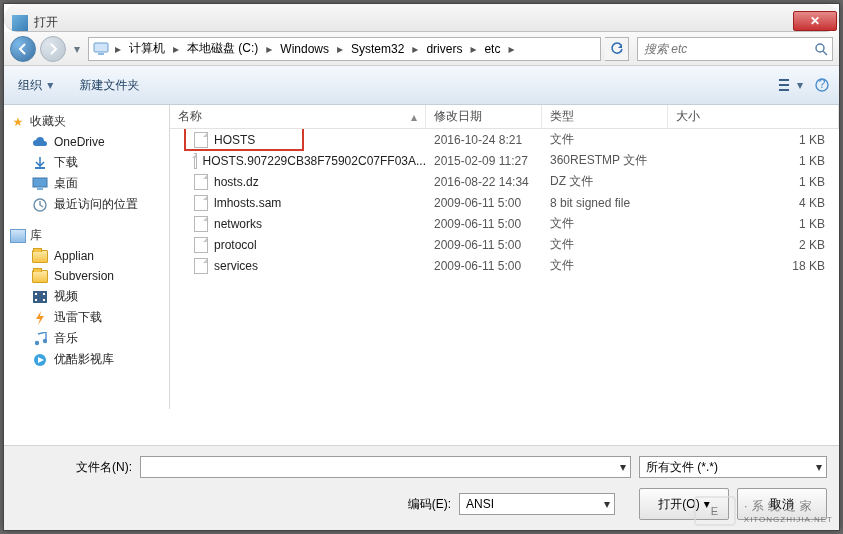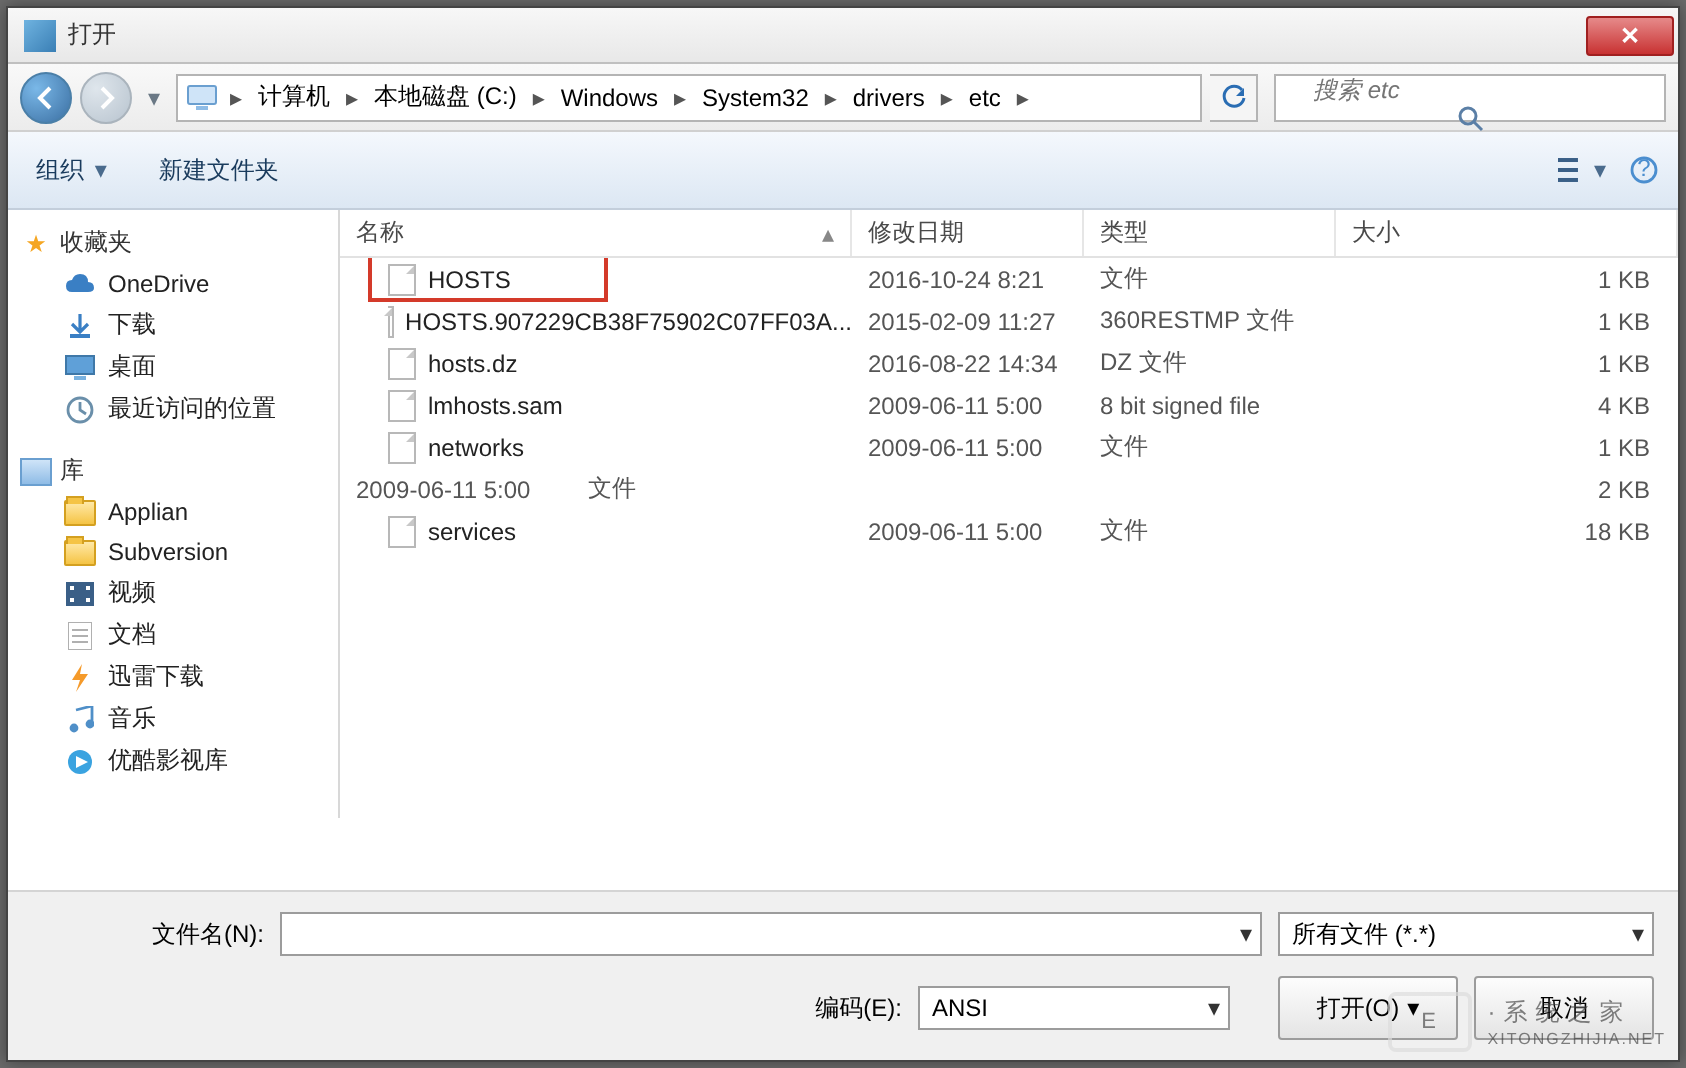--- a/index.html
+++ b/index.html
@@ -1,31 +1,31 @@
 <!DOCTYPE html>
 <html><head>
 <meta charset="utf-8">
 <style>
 * { margin: 0; padding: 0; box-sizing: border-box; font-family: "Microsoft YaHei", "Segoe UI", Tahoma, sans-serif; font-size: 12px; }
 body { background: #6b6b6b; padding: 3px; }
 .window { width: 837px; height: 528px; background: #fff; border: 1px solid #444; box-shadow: 0 0 8px rgba(0,0,0,0.4); display: flex; flex-direction: column; }
-.titlebar { height: 28px; background: linear-gradient(to bottom, #f7f7f7, #e8e8e8); display: flex; align-items: center; padding: 0 2px 0 8px; border-bottom: 1px solid #c0c0c0; }
+.titlebar { height: 28px; background: linear-gradient(to bottom, #f7f7f7, #e8e8e8); display: flex; align-items: flex-end; padding: 0 2px 0 8px; border-bottom: 1px solid #c0c0c0; border-radius: 14px; }
 .titlebar .app-icon { width: 16px; height: 16px; background: linear-gradient(135deg,#6fb3e0,#3a7fb5); margin-right: 6px; }
 .titlebar .title { flex: 1; color: #333; }
 .titlebar .close-btn { width: 44px; height: 20px; background: linear-gradient(to bottom,#e68a8a,#c83232); border: 1px solid #a02020; border-radius: 2px; display: flex; align-items: center; justify-content: center; color: #fff; font-weight: bold; cursor: pointer; }
 .navrow { height: 34px; background: linear-gradient(to bottom,#f9f9f9,#ececec); display: flex; align-items: center; padding: 4px 6px; gap: 4px; border-bottom: 1px solid #d0d0d0; }
 .navbtn { width: 26px; height: 26px; border-radius: 50%; background: radial-gradient(circle at 30% 30%, #7ab8e8, #3b6fa2); border: 1px solid #4a7fa8; display: flex; align-items: center; justify-content: center; color: #fff; cursor: pointer; }
 .navbtn.disabled { background: radial-gradient(circle at 30% 30%, #dfe6ec, #b8c4cf); border-color:#aab4bd; color:#eef3f6; }
 .drop-caret { width: 14px; height: 26px; display:flex; align-items:center; justify-content:center; color:#6a7885; }
 .breadcrumb-wrap { flex: 1; height: 24px; border: 1px solid #b4b4b4; background: #fff; display: flex; align-items: center; overflow: hidden; }
 .bc-icon { width: 20px; height: 20px; margin: 0 2px; display:flex; align-items:center; justify-content:center; }
 .bc-item { padding: 0 6px; height: 100%; display: flex; align-items: center; cursor: pointer; }
 .bc-sep { width: 10px; height:100%; display:flex; align-items:center; justify-content:center; color:#555; cursor:pointer; }
 .refresh-btn { width: 24px; height: 24px; border: 1px solid #b4b4b4; border-left:none; background:#f5f5f5; display:flex; align-items:center; justify-content:center; cursor:pointer; color:#2a6db3; }
-.search-box { width: 196px; height: 24px; border: 1px solid #b4b4b4; background:#fff; margin-left: 4px; display:flex; align-items:center;flex-direction:column; }
+.search-box { width: 196px; height: 24px; border: 1px solid #b4b4b4; background:#fff; margin-left: 4px; display:flex; align-items:center; }
 .search-box input { flex:1; border:none; outline:none; padding: 0 6px; font-style: italic; color:#777; background:transparent; }
 .search-box .sicon { width:22px; display:flex; align-items:center; justify-content:center; color:#5b7fa6; }
 .toolbar { height: 39px; background: linear-gradient(to bottom,#f4f8fd,#dce7f3); display:flex; align-items:center; padding: 0 4px; border-bottom: 1px solid #c3cedb; gap: 4px; }
 .tb-btn { padding: 3px 10px; border-radius: 3px; cursor:pointer; color:#1a3b5d; }
 .tb-caret { color:#4a6b8d; padding:0 2px; }
 .tb-spacer { flex:1; }
 .tb-iconbtn { width:26px; height:22px; display:flex; align-items:center; justify-content:center; color:#3a5f87; cursor:pointer; border-radius:3px; }
 .body-area { flex:1; display:flex; overflow:hidden; }
 .sidebar { width: 166px; background:#fff; border-right: 1px solid #d8d8d8; overflow-y:auto; padding: 6px 0; }
 .sb-group { margin-bottom: 10px; }
@@ -220,31 +220,20 @@
                   <rect x="2" y="8" width="2" height="2" fill="#fff"></rect>
                   <rect x="10" y="2" width="2" height="2" fill="#fff"></rect>
                   <rect x="10" y="8" width="2" height="2" fill="#fff"></rect>
                 </svg>
               </span>
               <span>视频</span>
             </div>
             <div class="sb-item">
               <span class="sb-icon">
                 <svg width="12" height="14" viewBox="0 0 12 14">
-                  <rect x="0" y="0" width="12" height="14" fill="#fff" stroke="#b0b0b0"></rect>
-                  <line x1="2" y1="4" x2="10" y2="4" stroke="#b0b0b0"></line>
-                  <line x1="2" y1="7" x2="10" y2="7" stroke="#b0b0b0"></line>
-                  <line x1="2" y1="10" x2="10" y2="10" stroke="#b0b0b0"></line>
-                </svg>
-              </span>
-              <span>文档</span>
-            </div>
-            <div class="sb-item">
-              <span class="sb-icon">
-                <svg width="12" height="14" viewBox="0 0 12 14">
                   <path d="M7 0 L2 8 L6 8 L4 14 L10 5 L6 5 Z" fill="#f59a2a"></path>
                 </svg>
               </span>
               <span>迅雷下载</span>
             </div>
             <div class="sb-item">
               <span class="sb-icon">
                 <svg width="13" height="14" viewBox="0 0 13 14">
                   <path d="M4 2 L12 0 L12 9" stroke="#4f8fc8" stroke-width="1.4" fill="none"></path>
                   <circle cx="3" cy="11" r="2.2" fill="#4f8fc8"></circle>
@@ -317,20 +306,24 @@
           <div class="file-row">
             <div class="fc-name">
               <span class="file-icon"></span>
               <span>networks</span>
             </div>
             <div class="fc-date">2009-06-11 5:00</div>
             <div class="fc-type">文件</div>
             <div class="fc-size">1 KB</div>
           </div>
           <div class="file-row">
+            <div class="fc-name">
+              <span class="file-icon"></span>
+              <span>protocol</span>
+            </div>
             <div class="fc-date">2009-06-11 5:00</div>
             <div class="fc-type">文件</div>
             <div class="fc-size">2 KB</div>
           </div>
           <div class="file-row">
             <div class="fc-name">
               <span class="file-icon"></span>
               <span>services</span>
             </div>
             <div class="fc-date">2009-06-11 5:00</div>

